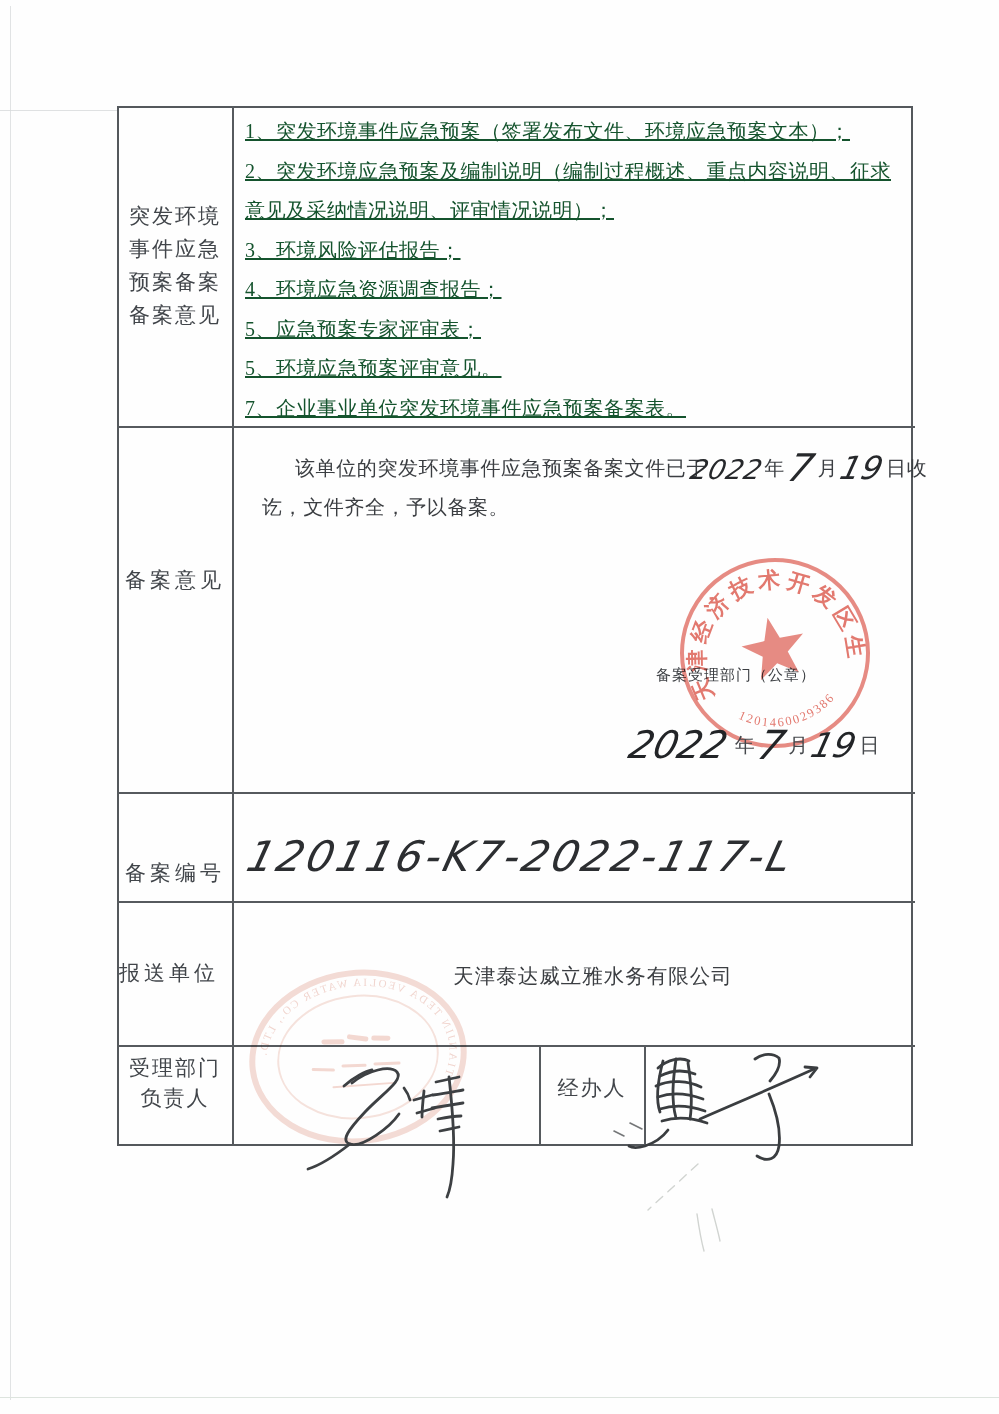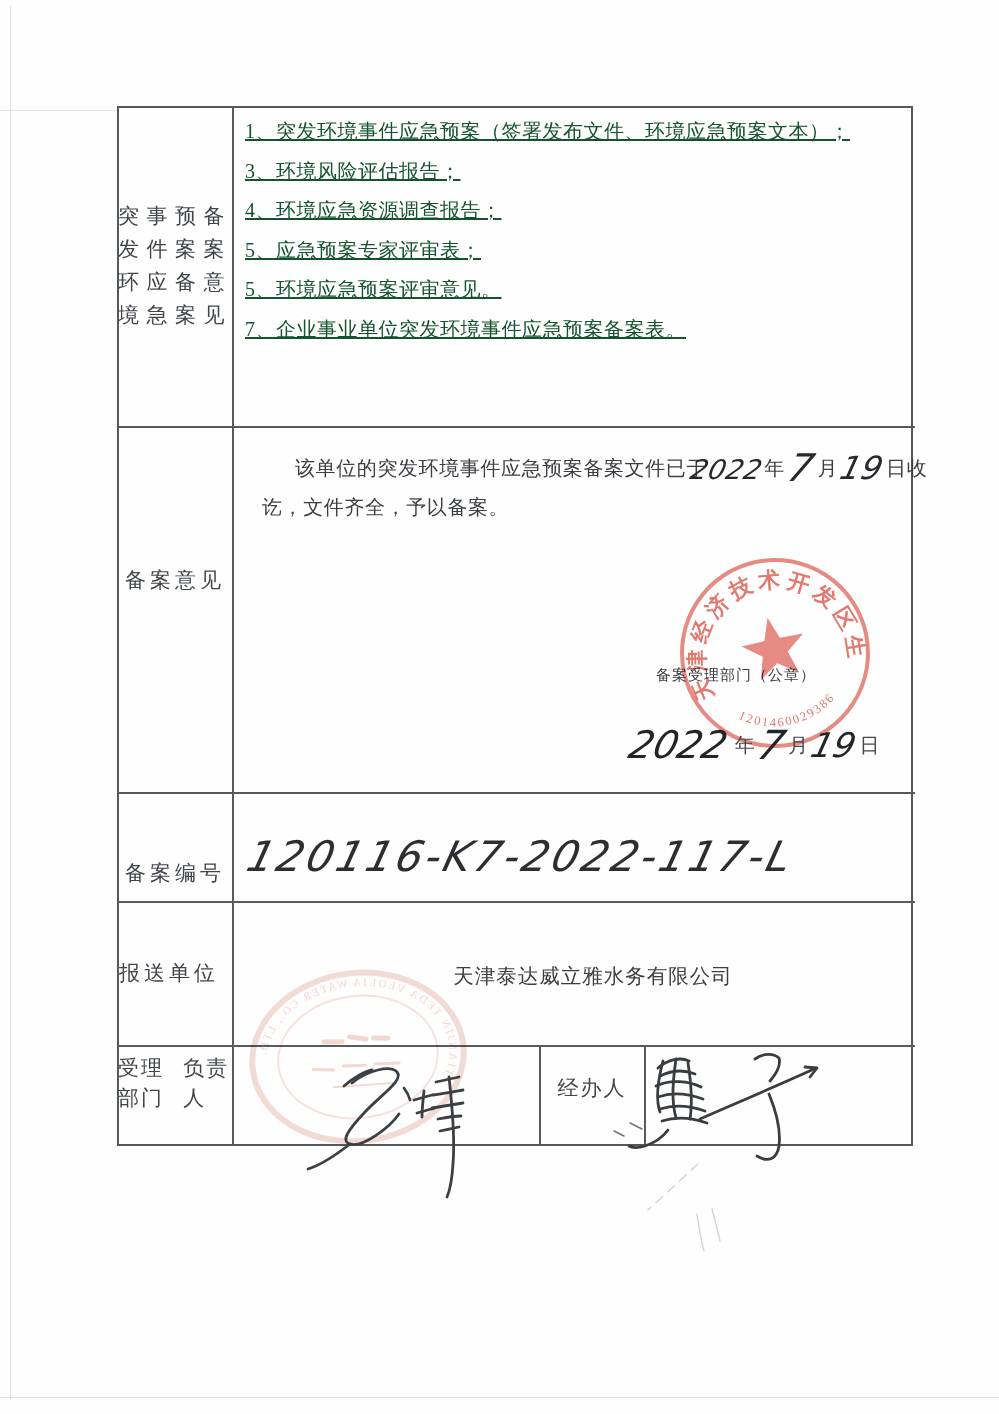--- a/index.html
+++ b/index.html
@@ -5,21 +5,21 @@
   html,body{margin:0;padding:0;background:#ffffff;}
   #doc{
     position:relative;width:999px;height:1414px;background:#fefefe;overflow:hidden;
     font-family:"Liberation Serif","DejaVu Serif",serif;color:#3a3d40;
   }
   
   .tline{position:absolute;background:#565a5e;}
   .outer-border{position:absolute;left:117px;top:106px;width:796px;height:1040px;
     border:2px solid #54585c;box-sizing:border-box;background:transparent;}
   
-  .label-cell{position:absolute;display:flex;align-items:center;
+  .label-cell{position:absolute;display:flex;flex-direction:column;align-items:center;
     justify-content:center;font-size:21px;letter-spacing:4px;color:#41454a;line-height:33px;}
   
   .catalog-list{position:absolute;left:245px;top:112px;width:662px;
     font-size:20px;line-height:39.5px;letter-spacing:0.5px;color:#14532d;text-decoration:underline;}
   .catalog-list div{margin:0;}
   
   .op-line{position:absolute;font-size:20px;letter-spacing:0.6px;color:#3b3e42;white-space:nowrap;}
   .hw{font-family:"DejaVu Sans",sans-serif;font-style:italic;color:#26282b;
     display:inline-block;transform:skewX(-14deg);}
   .hw-year1{font-size:27px;margin:0 2px 0 -16px;vertical-align:-4px;}
@@ -80,20 +80,21 @@
   <div class="tline" style="left:644px;top:1045px;width:2px;height:101px;"></div>
 
   <div class="label-cell" style="left:118px;top:106px;width:114px;height:320px;letter-spacing:2px;">
     <div>突发环境</div>
     <div>事件应急</div>
     <div>预案备案</div>
     <div>备案意见</div>
   </div>
   <div class="catalog-list">
     <div>1、突发环境事件应急预案（签署发布文件、环境应急预案文本）；</div>
+    <div>2、突发环境应急预案及编制说明（编制过程概述、重点内容说明、征求意见及采纳情况说明、评审情况说明）；</div>
     <div>3、环境风险评估报告；</div>
     <div>4、环境应急资源调查报告；</div>
     <div>5、应急预案专家评审表；</div>
     <div>5、环境应急预案评审意见。</div>
     <div>7、企业事业单位突发环境事件应急预案备案表。</div>
   </div>
 
   <div class="label-cell" style="left:118px;top:427px;width:114px;height:306px;">
     <div>备案意见</div>
   </div>
@@ -131,21 +132,21 @@
   <div class="label-cell" style="left:118px;top:793px;width:114px;height:108px;margin-top:26px;">
     <div>备案编号</div>
   </div>
   <div class="record-value hw">120116-K7-2022-117-L</div>
 
   <div class="label-cell" style="left:118px;top:902px;width:102px;height:143px;">
     <div>报送单位</div>
   </div>
   <div class="submitter-value">天津泰达威立雅水务有限公司</div>
 
-  <div class="label-cell" style="left:118px;top:1046px;width:114px;height:73px;letter-spacing:2px;line-height:30px;justify-content:flex-end;">
+  <div class="label-cell" style="left:118px;top:1046px;width:114px;height:73px;letter-spacing:2px;line-height:30px;">
     <div>受理部门</div>
     <div>负责人</div>
   </div>
   <div class="label-cell" style="left:540px;top:1046px;width:104px;height:84px;letter-spacing:2px;">
     <div>经办人</div>
   </div>
 
   <svg class="sig-svg" style="left:300px;top:1030px;" width="620" height="240" viewBox="300 1030 620 240" fill="none" stroke-linecap="round" stroke-linejoin="round">
 
     <g stroke="#3d4043" stroke-width="2.8">

